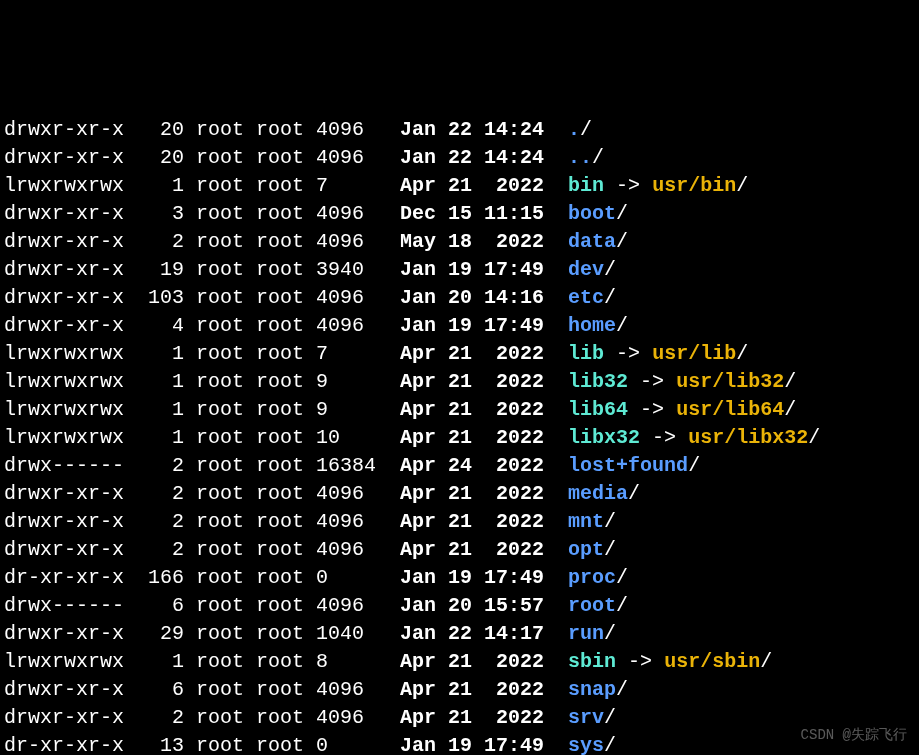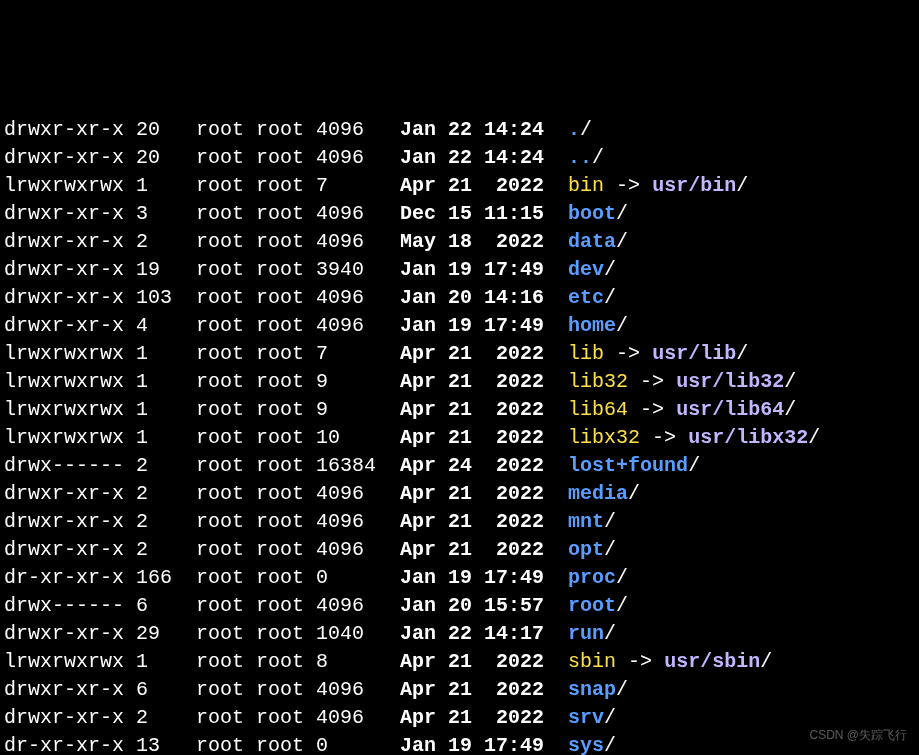--- a/index.html
+++ b/index.html
@@ -12,37 +12,37 @@
     padding: 4px;
     white-space: pre;
     width: 919px;
     height: 755px;
     box-sizing: border-box;
     overflow: hidden;
     position: relative;
   }
   .row { display: block; }
   .perm  { display:inline-block; width: 10ch; }
-  .links { display:inline-block; width: 4ch; text-align:left; }
+  .links { display:inline-block; width: 4ch; text-align:right; }
   .own   { display:inline-block; width: 5ch; }
   .grp   { display:inline-block; width: 5ch; }
   .size  { display:inline-block; width: 6ch; }
   .date  { display:inline-block; width: 13ch; font-weight: bold; }
   .dir   { color:#5a9dff; font-weight:bold; }
-  .sym   { color:#fde047; font-weight:normal; }
+  .sym   { color:#5eead4; font-weight:bold; }
   .arrow { color:#ffffff; }
-  .tgt   { color:#c4b5fd; font-weight:bold; }
+  .tgt   { color:#eab308; font-weight:bold; }
   .slash { color:#ffffff; }
   .watermark {
     position:absolute;
     bottom:6px;
     right:12px;
     color:rgba(255,255,255,0.35);
-    font-family: Liberation Sans, sans-serif;
-    font-size:12px;
+    font-family: Liberation Mono, monospace;
+    font-size:14px;
     pointer-events:none;
     margin-top:32px;
   }
 </style>
 </head>
 <body>
 
 
 
 <div id="listing"><span class="row"><span class="perm">drwxr-xr-x</span> <span class="links">20</span> <span class="own">root</span><span class="grp">root</span><span class="size">4096</span> <span class="date">Jan 22 14:24</span> <span class="dir">.</span><span class="slash">/</span></span><span class="row"><span class="perm">drwxr-xr-x</span> <span class="links">20</span> <span class="own">root</span><span class="grp">root</span><span class="size">4096</span> <span class="date">Jan 22 14:24</span> <span class="dir">..</span><span class="slash">/</span></span><span class="row"><span class="perm">lrwxrwxrwx</span> <span class="links">1</span> <span class="own">root</span><span class="grp">root</span><span class="size">7</span> <span class="date">Apr 21  2022</span> <span class="sym">bin</span><span class="arrow"> -&gt; </span><span class="tgt">usr/bin</span><span class="slash">/</span></span><span class="row"><span class="perm">drwxr-xr-x</span> <span class="links">3</span> <span class="own">root</span><span class="grp">root</span><span class="size">4096</span> <span class="date">Dec 15 11:15</span> <span class="dir">boot</span><span class="slash">/</span></span><span class="row"><span class="perm">drwxr-xr-x</span> <span class="links">2</span> <span class="own">root</span><span class="grp">root</span><span class="size">4096</span> <span class="date">May 18  2022</span> <span class="dir">data</span><span class="slash">/</span></span><span class="row"><span class="perm">drwxr-xr-x</span> <span class="links">19</span> <span class="own">root</span><span class="grp">root</span><span class="size">3940</span> <span class="date">Jan 19 17:49</span> <span class="dir">dev</span><span class="slash">/</span></span><span class="row"><span class="perm">drwxr-xr-x</span> <span class="links">103</span> <span class="own">root</span><span class="grp">root</span><span class="size">4096</span> <span class="date">Jan 20 14:16</span> <span class="dir">etc</span><span class="slash">/</span></span><span class="row"><span class="perm">drwxr-xr-x</span> <span class="links">4</span> <span class="own">root</span><span class="grp">root</span><span class="size">4096</span> <span class="date">Jan 19 17:49</span> <span class="dir">home</span><span class="slash">/</span></span><span class="row"><span class="perm">lrwxrwxrwx</span> <span class="links">1</span> <span class="own">root</span><span class="grp">root</span><span class="size">7</span> <span class="date">Apr 21  2022</span> <span class="sym">lib</span><span class="arrow"> -&gt; </span><span class="tgt">usr/lib</span><span class="slash">/</span></span><span class="row"><span class="perm">lrwxrwxrwx</span> <span class="links">1</span> <span class="own">root</span><span class="grp">root</span><span class="size">9</span> <span class="date">Apr 21  2022</span> <span class="sym">lib32</span><span class="arrow"> -&gt; </span><span class="tgt">usr/lib32</span><span class="slash">/</span></span><span class="row"><span class="perm">lrwxrwxrwx</span> <span class="links">1</span> <span class="own">root</span><span class="grp">root</span><span class="size">9</span> <span class="date">Apr 21  2022</span> <span class="sym">lib64</span><span class="arrow"> -&gt; </span><span class="tgt">usr/lib64</span><span class="slash">/</span></span><span class="row"><span class="perm">lrwxrwxrwx</span> <span class="links">1</span> <span class="own">root</span><span class="grp">root</span><span class="size">10</span> <span class="date">Apr 21  2022</span> <span class="sym">libx32</span><span class="arrow"> -&gt; </span><span class="tgt">usr/libx32</span><span class="slash">/</span></span><span class="row"><span class="perm">drwx------</span> <span class="links">2</span> <span class="own">root</span><span class="grp">root</span><span class="size">16384</span> <span class="date">Apr 24  2022</span> <span class="dir">lost+found</span><span class="slash">/</span></span><span class="row"><span class="perm">drwxr-xr-x</span> <span class="links">2</span> <span class="own">root</span><span class="grp">root</span><span class="size">4096</span> <span class="date">Apr 21  2022</span> <span class="dir">media</span><span class="slash">/</span></span><span class="row"><span class="perm">drwxr-xr-x</span> <span class="links">2</span> <span class="own">root</span><span class="grp">root</span><span class="size">4096</span> <span class="date">Apr 21  2022</span> <span class="dir">mnt</span><span class="slash">/</span></span><span class="row"><span class="perm">drwxr-xr-x</span> <span class="links">2</span> <span class="own">root</span><span class="grp">root</span><span class="size">4096</span> <span class="date">Apr 21  2022</span> <span class="dir">opt</span><span class="slash">/</span></span><span class="row"><span class="perm">dr-xr-xr-x</span> <span class="links">166</span> <span class="own">root</span><span class="grp">root</span><span class="size">0</span> <span class="date">Jan 19 17:49</span> <span class="dir">proc</span><span class="slash">/</span></span><span class="row"><span class="perm">drwx------</span> <span class="links">6</span> <span class="own">root</span><span class="grp">root</span><span class="size">4096</span> <span class="date">Jan 20 15:57</span> <span class="dir">root</span><span class="slash">/</span></span><span class="row"><span class="perm">drwxr-xr-x</span> <span class="links">29</span> <span class="own">root</span><span class="grp">root</span><span class="size">1040</span> <span class="date">Jan 22 14:17</span> <span class="dir">run</span><span class="slash">/</span></span><span class="row"><span class="perm">lrwxrwxrwx</span> <span class="links">1</span> <span class="own">root</span><span class="grp">root</span><span class="size">8</span> <span class="date">Apr 21  2022</span> <span class="sym">sbin</span><span class="arrow"> -&gt; </span><span class="tgt">usr/sbin</span><span class="slash">/</span></span><span class="row"><span class="perm">drwxr-xr-x</span> <span class="links">6</span> <span class="own">root</span><span class="grp">root</span><span class="size">4096</span> <span class="date">Apr 21  2022</span> <span class="dir">snap</span><span class="slash">/</span></span><span class="row"><span class="perm">drwxr-xr-x</span> <span class="links">2</span> <span class="own">root</span><span class="grp">root</span><span class="size">4096</span> <span class="date">Apr 21  2022</span> <span class="dir">srv</span><span class="slash">/</span></span><span class="row"><span class="perm">dr-xr-xr-x</span> <span class="links">13</span> <span class="own">root</span><span class="grp">root</span><span class="size">0</span> <span class="date">Jan 19 17:49</span> <span class="dir">sys</span><span class="slash">/</span></span></div>

